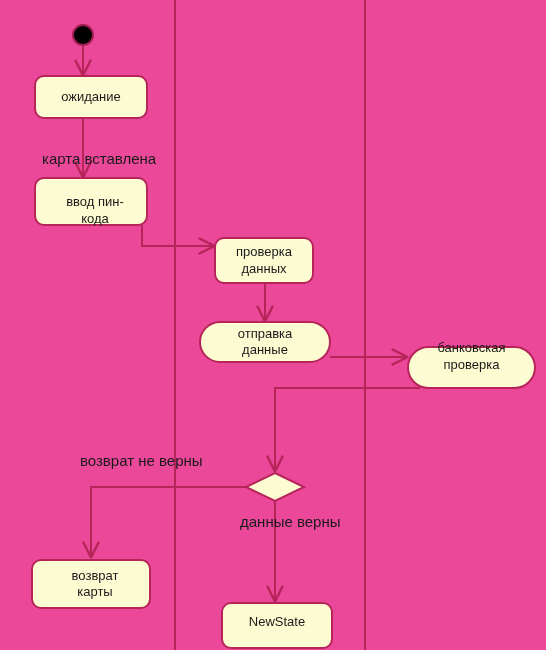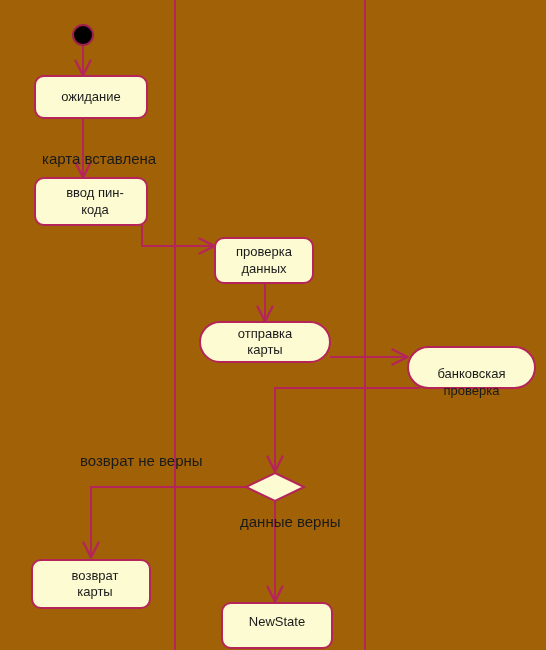--- a/index.html
+++ b/index.html
@@ -5,21 +5,21 @@
 <style>
   html, body {
     margin: 0;
     padding: 0;
     background: #ffffff;
   }
   #canvas {
     position: relative;
     width: 546px;
     height: 650px;
-    background: #a16207;
+    background: #ec4899;
     overflow: hidden;
     font-family: "Liberation Sans", sans-serif;
   }
   #canvas svg {
     position: absolute;
     left: 0;
     top: 0;
     width: 546px;
     height: 650px;
   }
@@ -97,30 +97,30 @@
 
     <polygon points="275,473 304,487 275,501 246,487" fill="#fdfbd2" stroke="#b5255a" stroke-width="2"></polygon>
 
     <rect x="32" y="560" width="118" height="48" rx="9" ry="9" fill="#fdfbd2" stroke="#b5255a" stroke-width="2"></rect>
 
     <rect x="222" y="603" width="110" height="45" rx="9" ry="9" fill="#fdfbd2" stroke="#b5255a" stroke-width="2"></rect>
   </svg>
 
   <div class="node-label" style="left:35px; top:76px; width:112px; height:42px;">ожидание</div>
 
-  <div class="node-label" style="left:35px; top:178px; width:120px; height:47px;">ввод пин-
+  <div class="node-label" style="left:35px; top:187px; width:120px; height:47px;">ввод пин-
 кода</div>
 
   <div class="node-label" style="left:215px; top:238px; width:98px; height:45px;">проверка
 данных</div>
 
   <div class="node-label" style="left:200px; top:322px; width:130px; height:40px;">отправка
-карты</div>
+данные</div>
 
-  <div class="node-label" style="left:408px; top:362px; width:127px; height:41px;">банковская
+  <div class="node-label" style="left:408px; top:336px; width:127px; height:41px;">банковская
 проверка</div>
 
   <div class="node-label" style="left:32px; top:560px; width:126px; height:48px;">возврат
 карты</div>
 
   <div class="node-label" style="left:222px; top:603px; width:110px; height:38px;">NewState</div>
 
   <div class="edge-label" style="left:42px; top:150px;">карта вставлена</div>
 
   <div class="edge-label" style="left:80px; top:452px;">возврат не верны</div>

